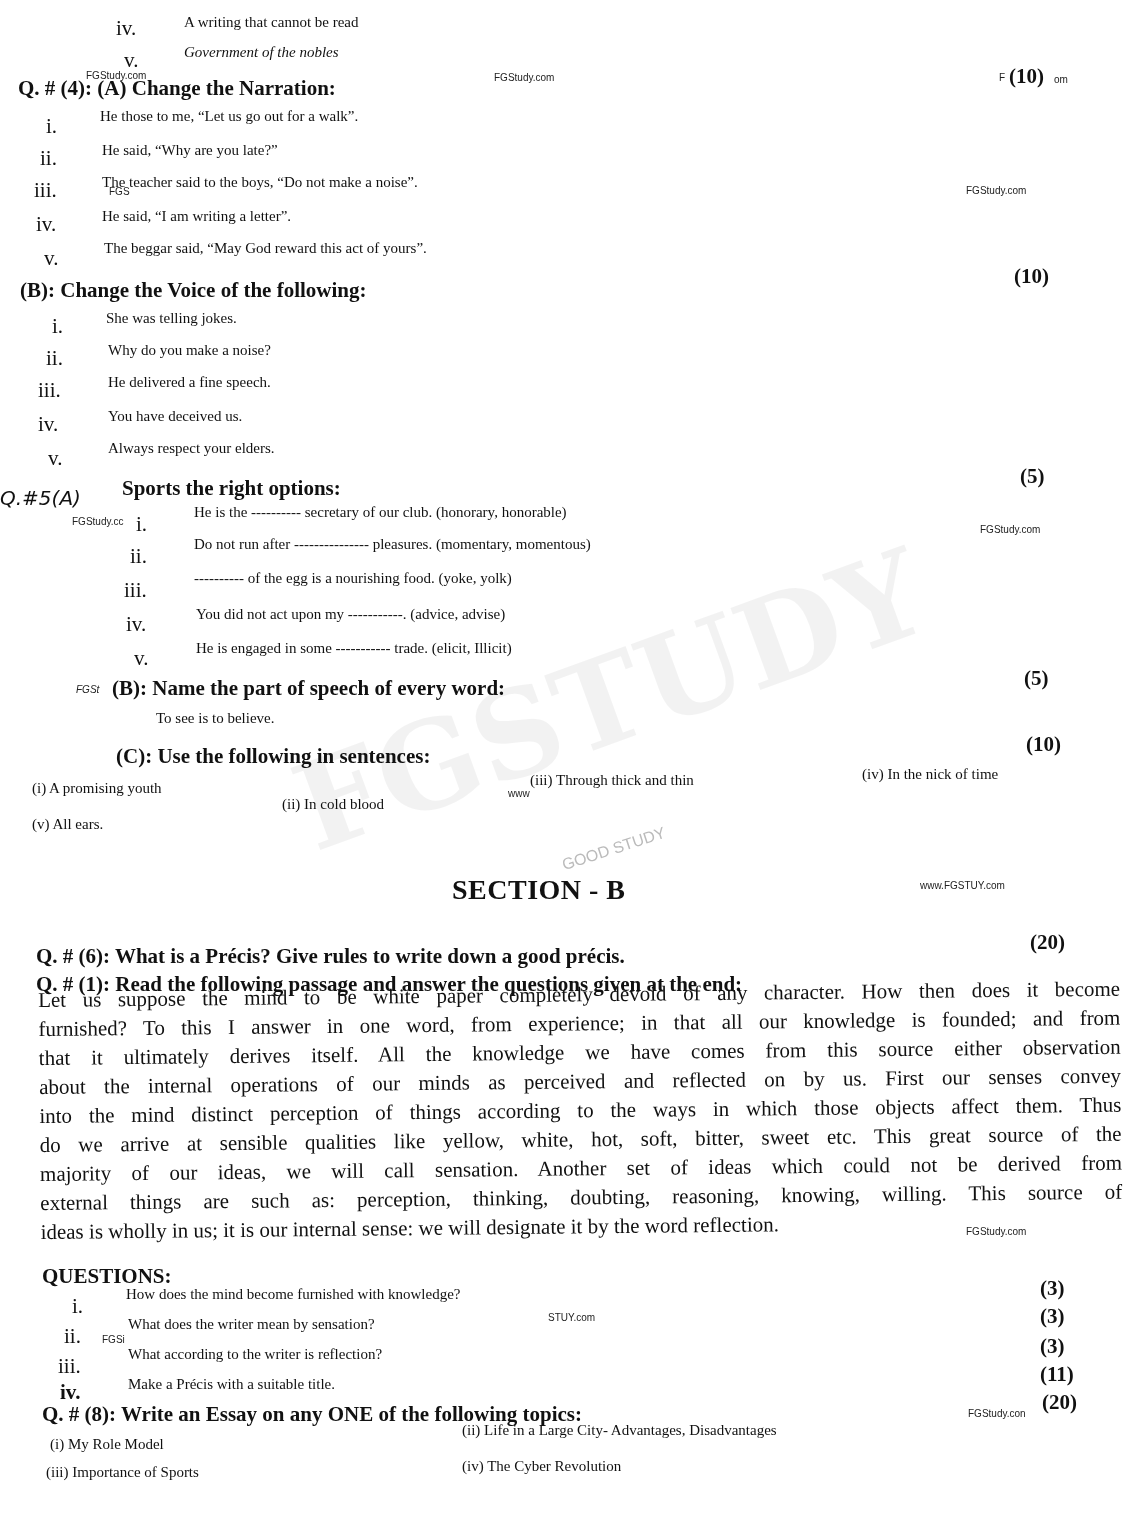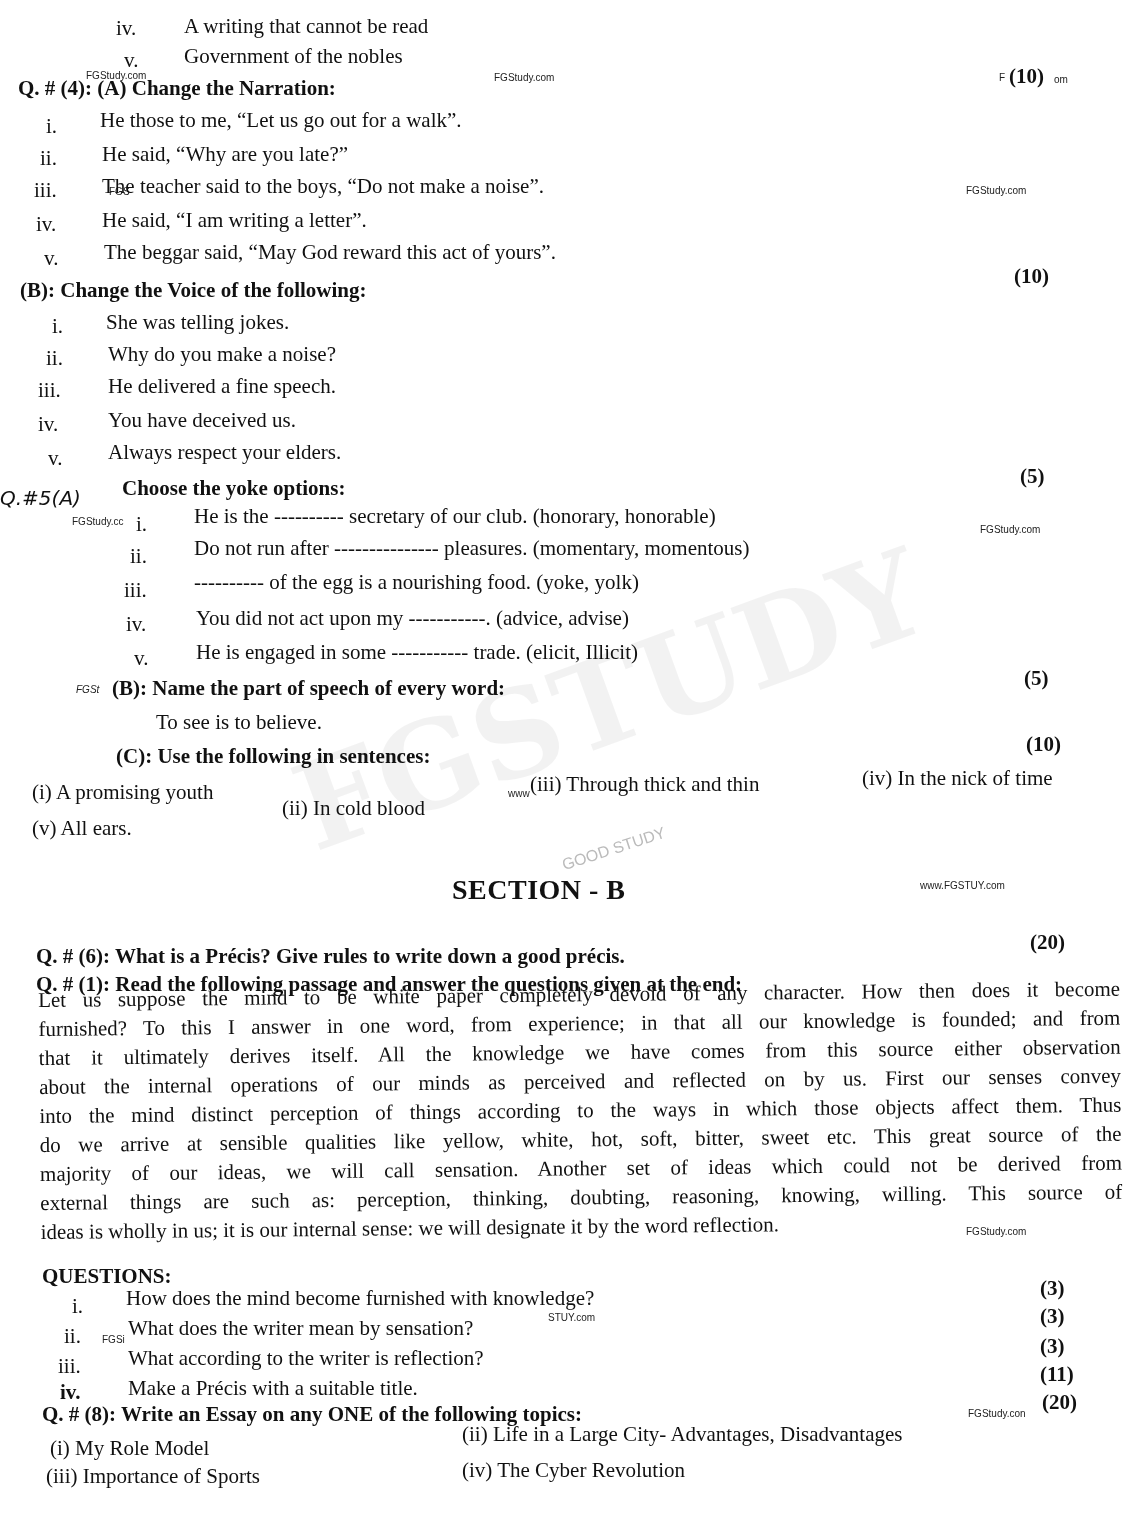--- a/index.html
+++ b/index.html
@@ -2,21 +2,21 @@
 <html><head>
 <meta charset="utf-8">
 <style>
   html, body { margin: 0; padding: 0; background: #ffffff; }
   body {
     width: 1140px; height: 1515px; position: relative; overflow: hidden;
     font-family: "Liberation Serif", "DejaVu Serif", serif;
     color: #111;
   }
   .abs { position: absolute; white-space: nowrap; }
-  .txt { font-size: 21px; }
+  .txt { font-size: 15px; }
   .bold { font-weight: bold; font-size: 21px; }
   .num { font-size: 21px; }
   .marks { font-weight: bold; font-size: 21px; }
   .wm { font-family: "Liberation Sans", sans-serif; font-size: 10px; color: #222; }
   .hand { font-family: "DejaVu Sans", sans-serif; font-style: italic; font-size: 20px; }
   .section { font-weight: bold; font-size: 28px; letter-spacing: 0.5px; }
   .passage {
     position: absolute; left: 38px; top: 986px; width: 1082px;
     font-size: 21px; line-height: 29px; text-align: justify;
     transform: rotate(-0.6deg); transform-origin: left top;
@@ -30,21 +30,21 @@
 </style>
 </head>
 <body>
 
 <div class="bigwm">FGSTUDY</div>
 
 <div>
   <span class="abs num" style="left:116px;top:16px;">iv.</span>
   <span class="abs txt" style="left:184px;top:14px;">A writing that cannot be read</span>
   <span class="abs num" style="left:124px;top:48px;">v.</span>
-  <span class="abs txt" style="left:184px;top:44px;">Government of the nobles</span>
+  <span class="abs txt" style="left:184px;top:44px;font-style:italic;">Government of the nobles</span>
 </div>
 
 <span class="abs wm" style="left:86px;top:70px;">FGStudy.com</span>
 <span class="abs wm" style="left:494px;top:72px;">FGStudy.com</span>
 
 <div>
   <span class="abs bold" style="left:18px;top:76px;">Q. # (4): (A) Change the Narration:</span>
   <span class="abs wm" style="left:999px;top:72px;">F</span>
   <span class="abs marks" style="left:1009px;top:64px;">(10)</span>
   <span class="abs wm" style="left:1054px;top:74px;">om</span>
@@ -82,21 +82,21 @@
 
   <span class="abs num" style="left:38px;top:412px;">iv.</span>
   <span class="abs txt" style="left:108px;top:408px;">You have deceived us.</span>
 
   <span class="abs num" style="left:48px;top:446px;">v.</span>
   <span class="abs txt" style="left:108px;top:440px;">Always respect your elders.</span>
 </div>
 
 <div>
   <span class="abs hand" style="left:0px;top:486px;">Q.#5(A)</span>
-  <span class="abs bold" style="left:122px;top:476px;">Choose the yoke options:</span>
+  <span class="abs bold" style="left:122px;top:476px;">Sports the right options:</span>
   <span class="abs marks" style="left:1020px;top:464px;">(5)</span>
 
   <span class="abs wm" style="left:72px;top:516px;">FGStudy.cc</span>
   <span class="abs num" style="left:136px;top:512px;">i.</span>
   <span class="abs txt" style="left:194px;top:504px;">He is the ---------- secretary of our club. (honorary, honorable)</span>
   <span class="abs wm" style="left:980px;top:524px;">FGStudy.com</span>
 
   <span class="abs num" style="left:130px;top:544px;">ii.</span>
   <span class="abs txt" style="left:194px;top:536px;">Do not run after --------------- pleasures. (momentary, momentous)</span>
 

